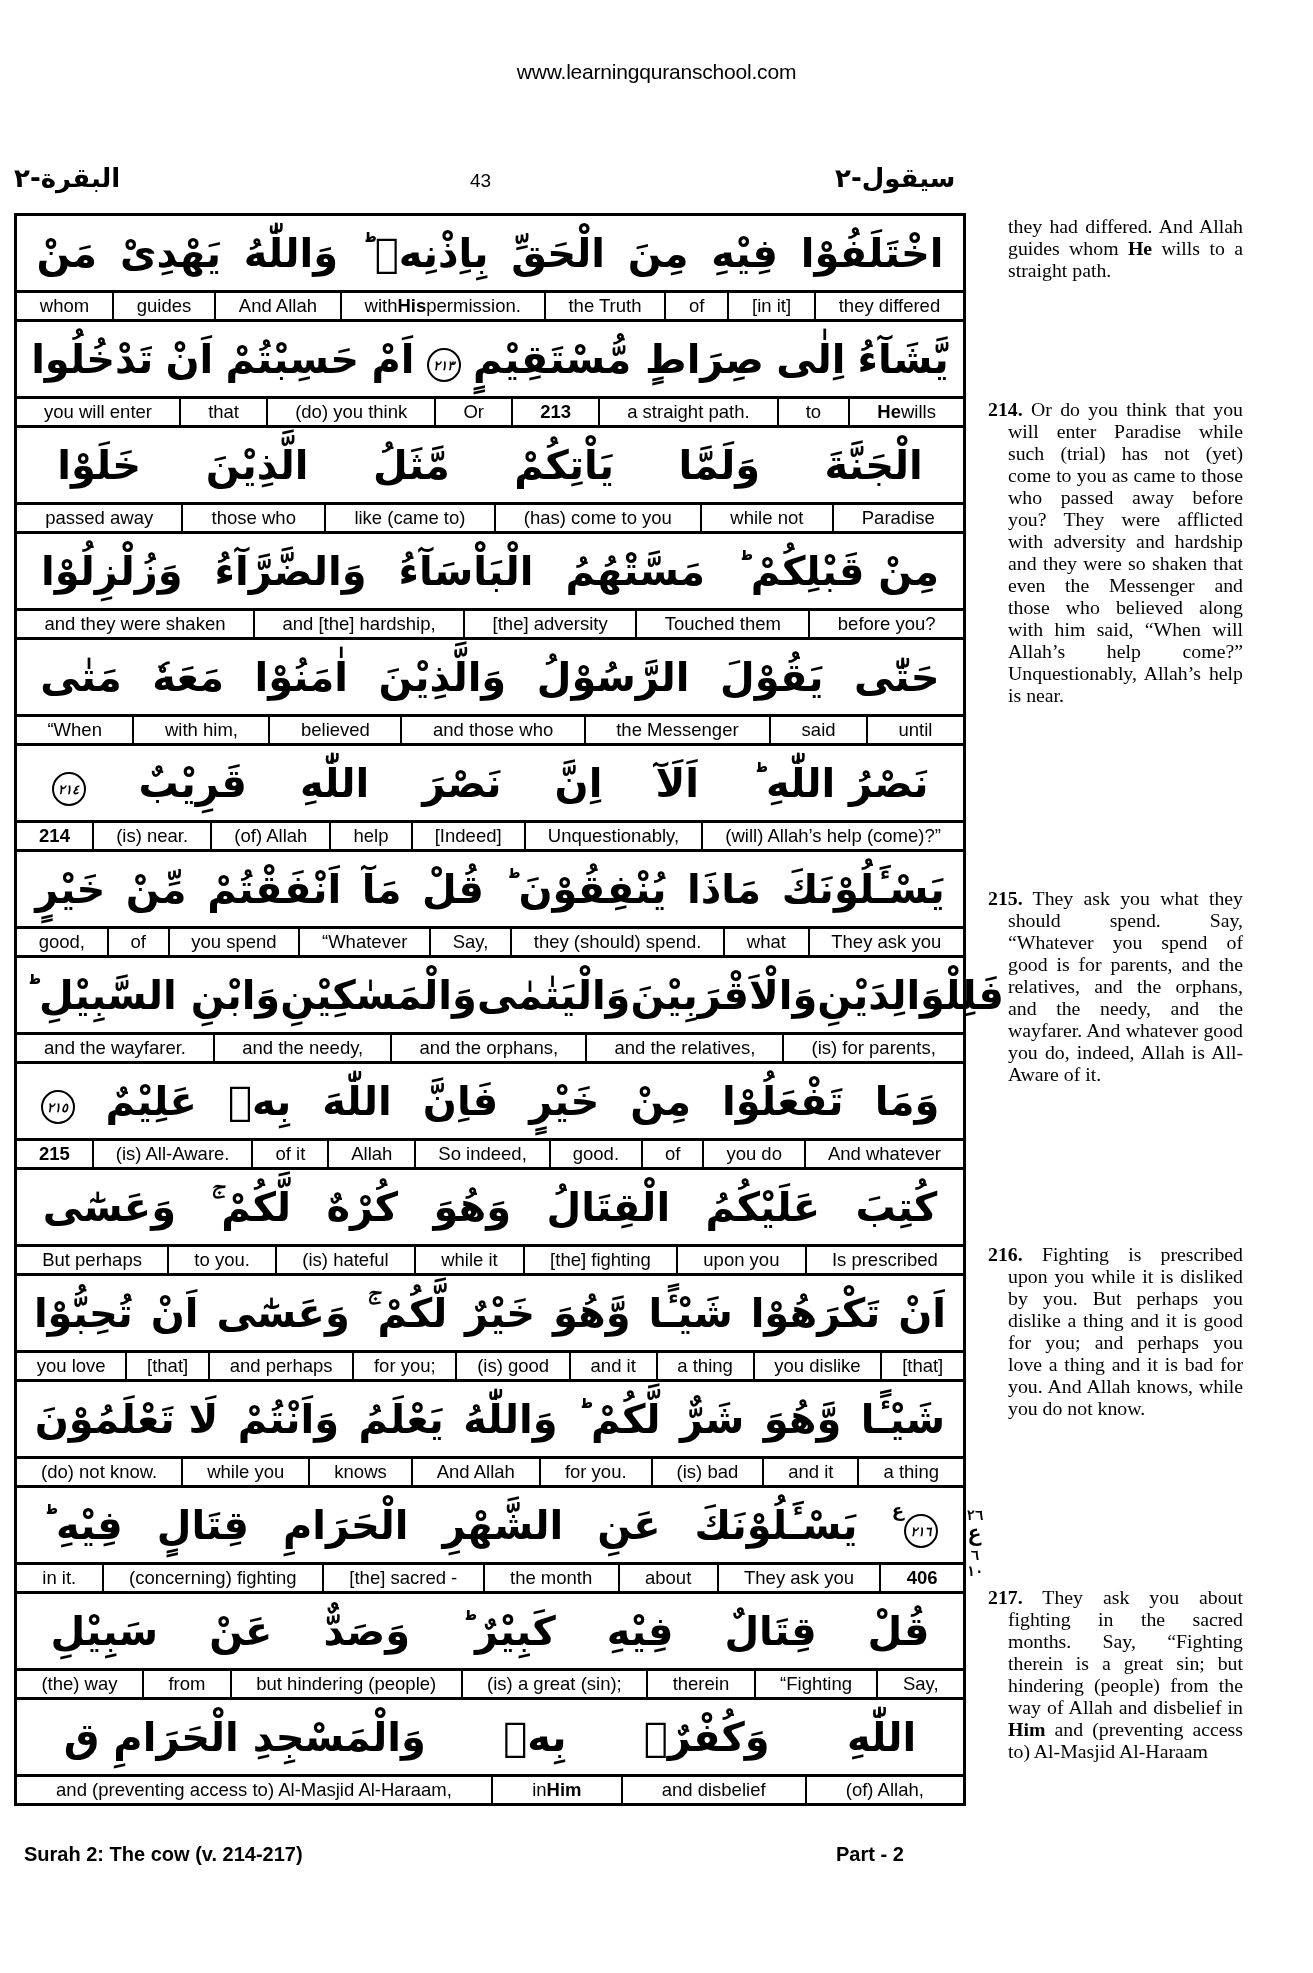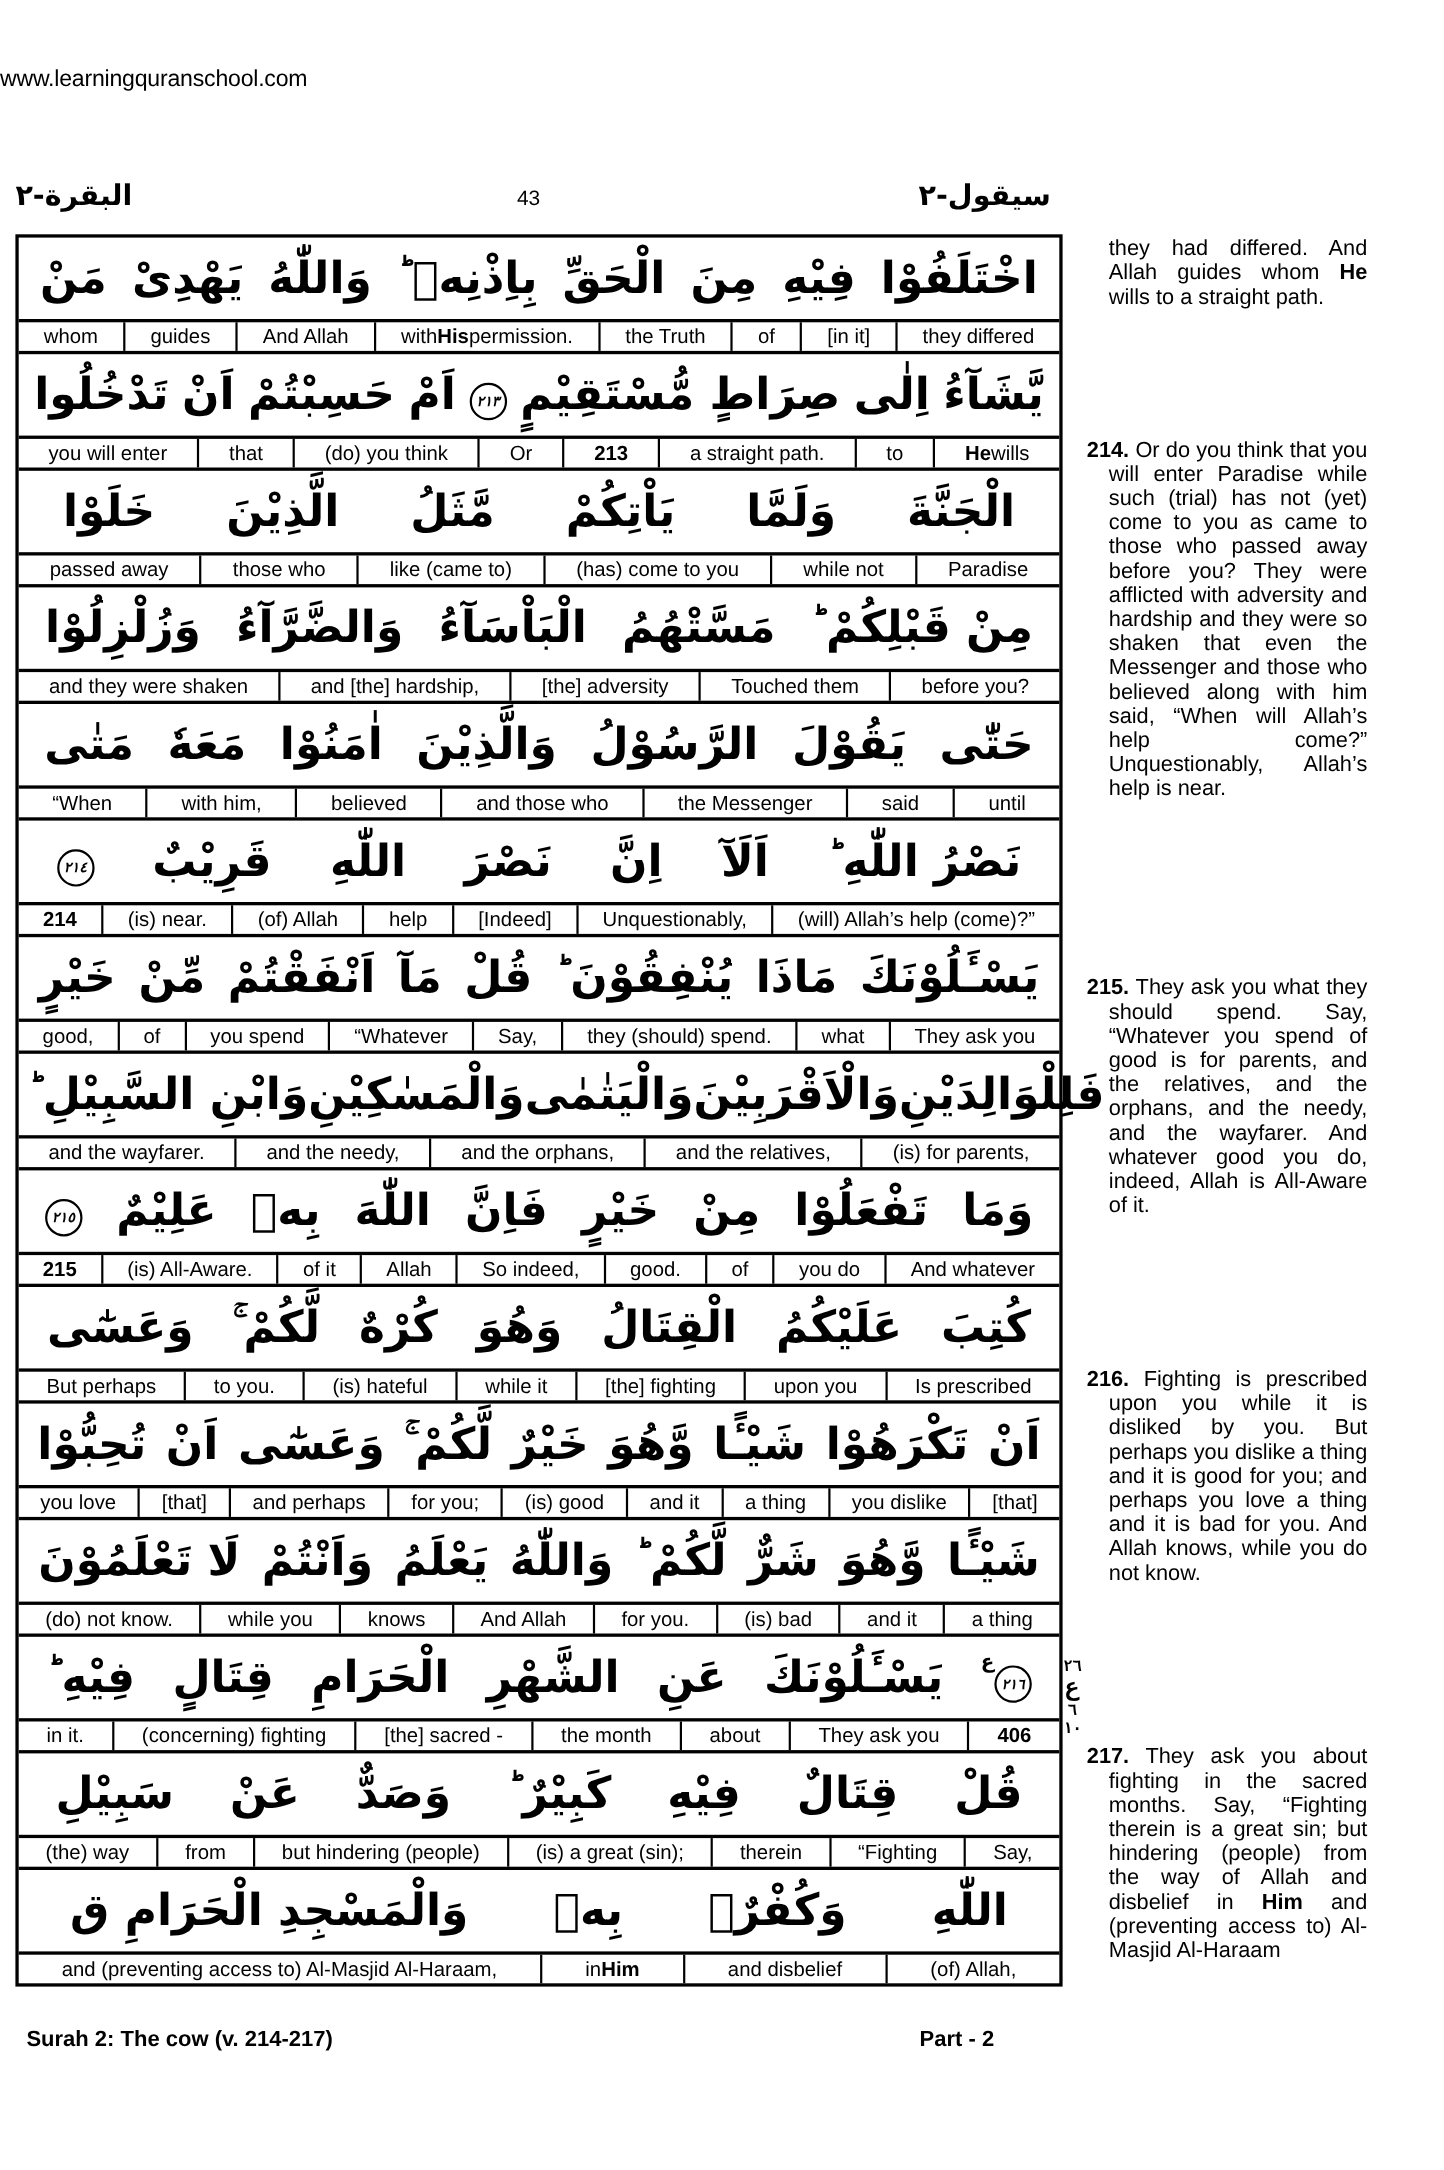--- a/index.html
+++ b/index.html
@@ -1,33 +1,33 @@
 <!DOCTYPE html>
 <html><head>
 <meta charset="utf-8">
 <style>
   html,body{margin:0;padding:0;background:#fff;}
   body{width:1313px;height:1973px;position:relative;overflow:hidden;font-family:"Liberation Sans",sans-serif;color:#000;}
-  .site{position:absolute;top:60px;left:0;width:1313px;}
+  .site{position:absolute;top:60px;left:0;width:1313px;text-align:center;}
   .site span{font-family:"Liberation Sans",sans-serif;font-size:21px;letter-spacing:-0.2px;}
   .hdr{position:absolute;top:163px;height:40px;}
   .hdr-left{left:14px;font-family:"DejaVu Sans",sans-serif;font-size:26px;font-weight:bold;direction:rtl;}
   .hdr-mid{left:470px;font-size:19px;font-weight:normal;top:170px;}
   .hdr-right{left:835px;font-family:"DejaVu Sans",sans-serif;font-size:26px;font-weight:bold;direction:rtl;}
   .tbl{position:absolute;left:14px;top:213px;width:946px;border:3px solid #000;border-bottom-width:3px;}
   .ar-row{height:77px;border-bottom:3px solid #000;display:flex;flex-direction:row-reverse;align-items:center;justify-content:space-around;padding:0 8px;box-sizing:border-box;}
   .ar-word{font-family:"DejaVu Sans",sans-serif;font-weight:bold;font-size:40px;direction:rtl;white-space:nowrap;line-height:1;}
   .ayah{display:inline-flex;align-items:center;justify-content:center;width:30px;height:30px;border:2.5px solid #000;border-radius:50%;font-size:13px;font-weight:bold;font-family:"DejaVu Sans",sans-serif;font-style:italic;}
   .en-row{height:26px;border-bottom:3px solid #000;display:flex;flex-direction:row-reverse;box-sizing:content-box;}
   .en-row:last-child{border-bottom:none;}
   .en-cell{border-left:2px solid #000;flex:1 1 auto;display:flex;align-items:center;justify-content:center;font-size:18.5px;white-space:nowrap;padding:0 4px;line-height:1;}
   .en-cell:last-child{border-left:none;}
   .en-cell.num{font-weight:bold;}
   .en-cell b{font-weight:bold;}
-  .side{position:absolute;left:988px;width:255px;font-family:Liberation Sans, sans-serif;font-size:19.8px;line-height:22px;text-align:justify;}
+  .side{position:absolute;left:988px;width:255px;font-family:Liberation Serif, serif;font-size:19.8px;line-height:22px;text-align:justify;}
   .side .p{text-indent:0;padding-left:20px;}
   .side .vn{font-weight:bold;margin-left:-20px;}
   .side b{font-weight:bold;}
   .ruku{position:absolute;left:962px;top:1508px;width:26px;font-family:Liberation Mono, monospace;font-size:14px;font-weight:bold;line-height:16px;text-align:center;}
   .footer{position:absolute;top:1843px;font-size:20px;font-weight:bold;}
   .footer-left{left:24px;}
   .footer-right{left:836px;}
 </style>
 </head>
 <body>

